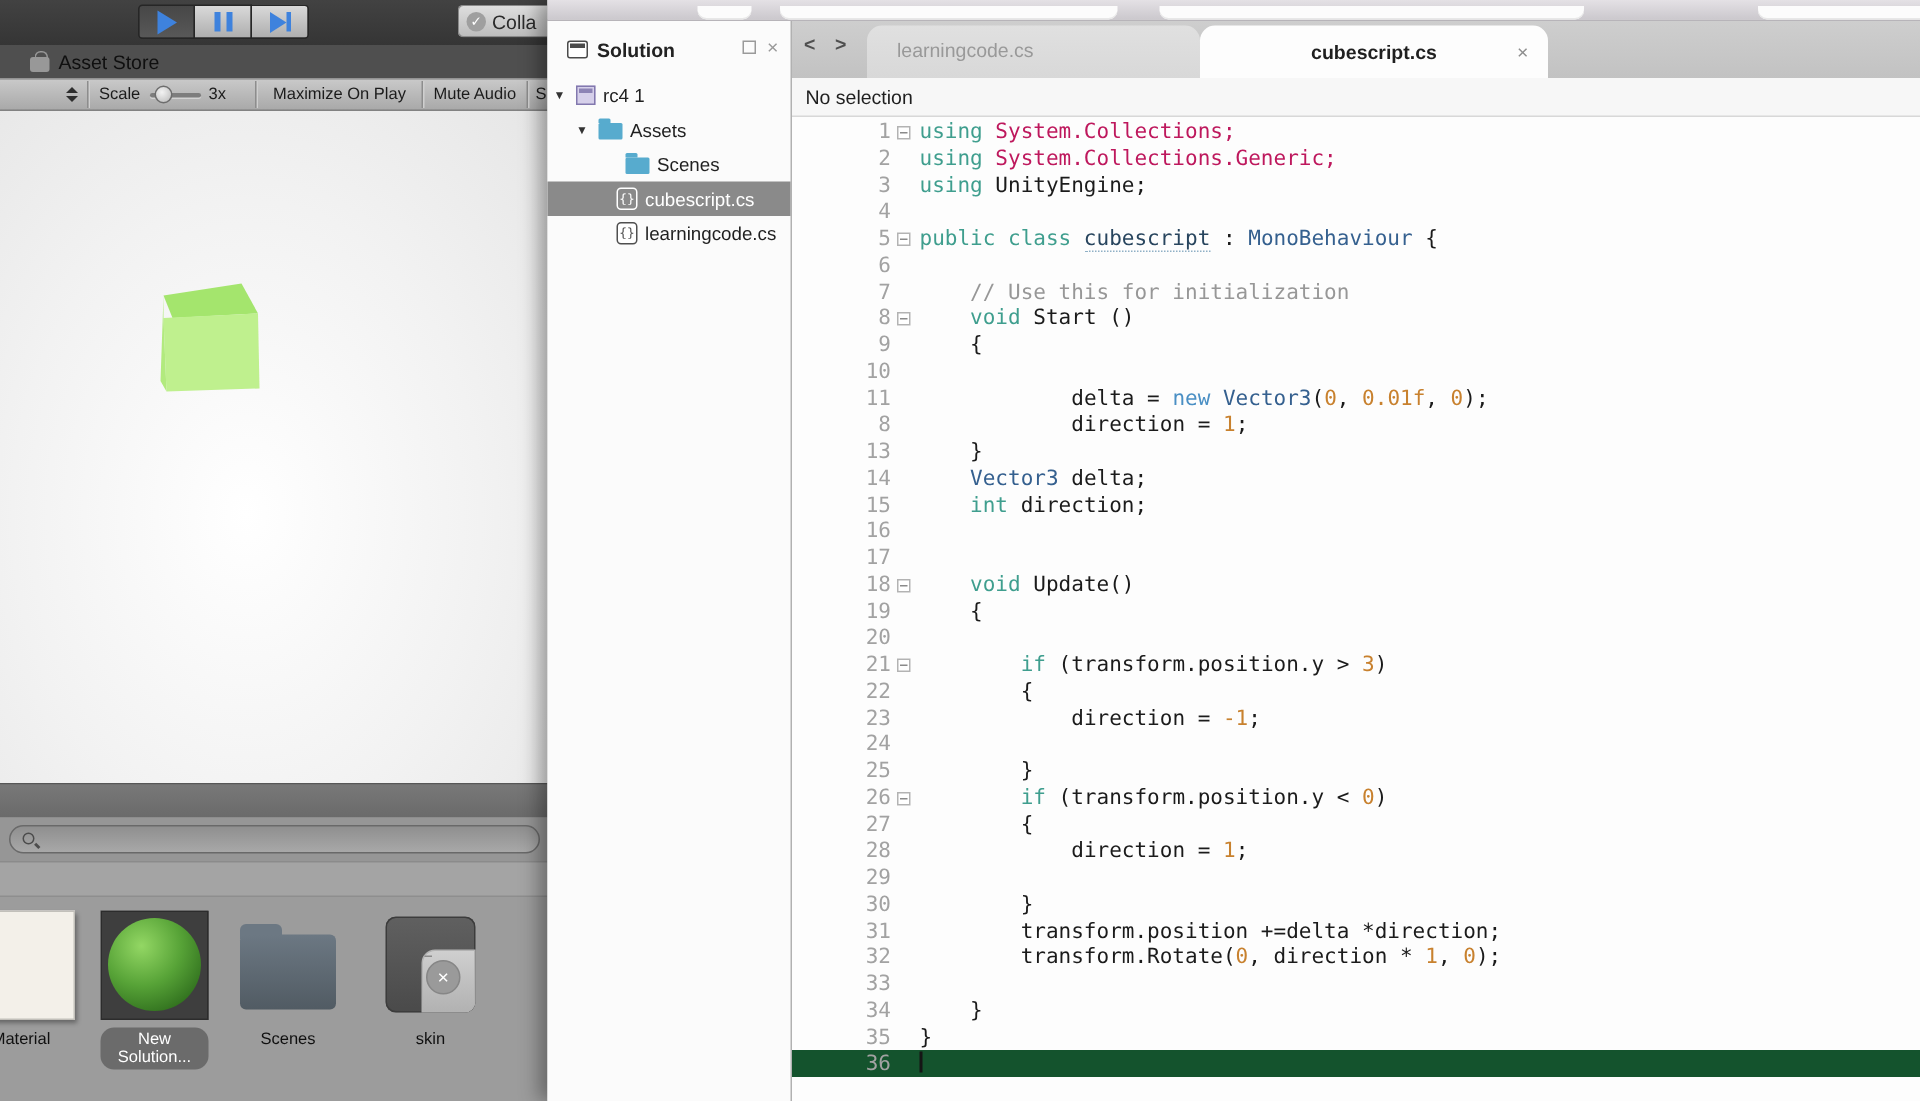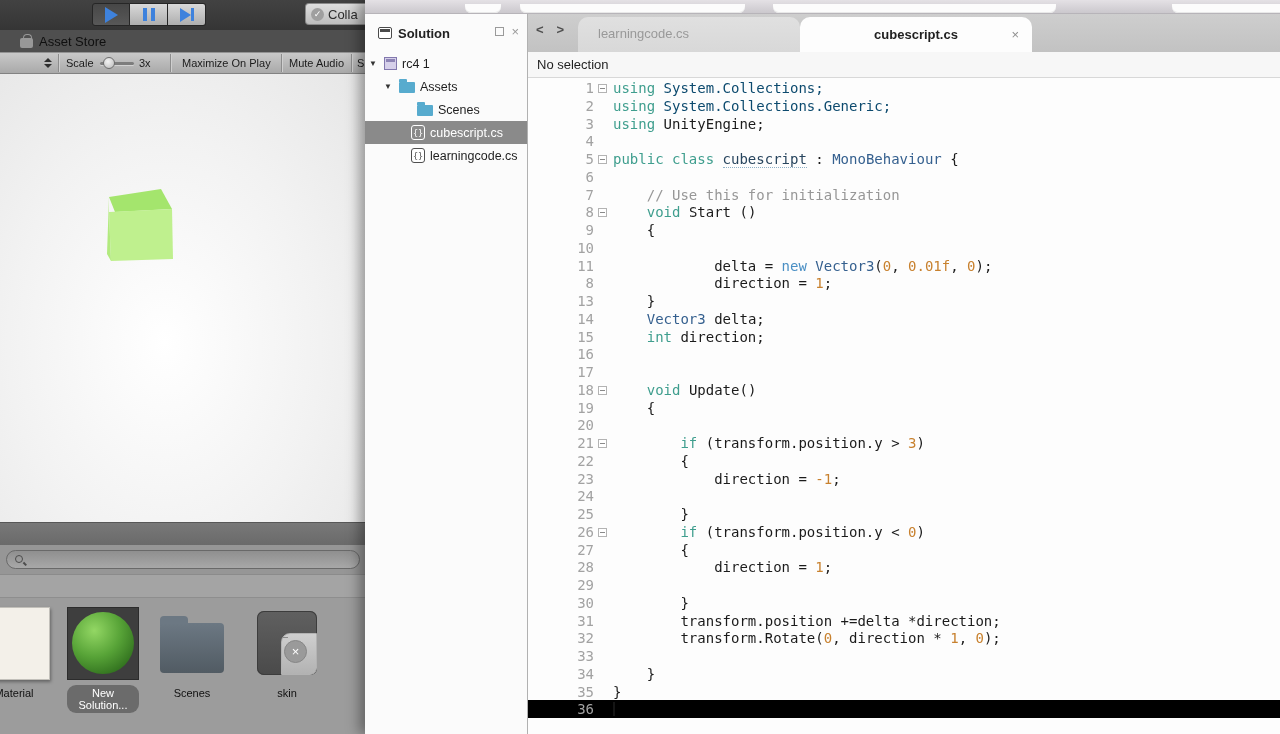--- a/index.html
+++ b/index.html
@@ -99,30 +99,30 @@
   .editor { position:absolute; left:163px; top:14px; width:752px; height:720px; }
   .tabbar { position:absolute; left:0; top:0; width:752px; height:38px; background:linear-gradient(#cecece,#c2c2c2); }
   .navbtns { position:absolute; left:8px; top:8px; font-size:13px; color:#4f4f4f; display:flex; gap:13px; font-weight:bold; }
   .tab { position:absolute; top:3px; height:35px; border-radius:10px 10px 0 0; font-size:13px; }
   .tab-inactive { left:50px; width:222px; background:linear-gradient(#e0e0e0,#d8d8d8); color:#999; line-height:34px; padding-left:20px; }
   .tab-active { left:272px; width:232px; background:#fdfdfd; color:#1f1f1f; font-weight:bold; text-align:center; line-height:35px; }
   .tab-close { position:absolute; right:13px; top:0; color:#8e8e8e; font-weight:normal; font-size:13px; }
   .crumbbar { position:absolute; left:0; top:38px; width:752px; height:26px; background:#f7f7f7; border-bottom:1px solid #d8d8d8; font-size:13px; color:#1f1f1f; line-height:25px; padding-left:9px; }
   .codearea { position:absolute; left:0; top:64px; width:752px; height:656px; background:#fdfdfd; font-family:"DejaVu Sans Mono",monospace; font-size:14px; padding-top:1px; }
   .cl { height:17.75px; position:relative; }
-  .cl.cur { background:#000000; }
+  .cl.cur { background:#14532d; }
   .ln { position:absolute; left:0; top:1px; width:66px; text-align:right; color:#a2a2a2; }
   .fold { position:absolute; left:70px; top:5px; width:9px; height:9px; border:1px solid #b3b3b3; background:#fff; }
   .fold::before { content:""; position:absolute; left:1px; top:3px; width:5px; height:1px; background:#8a8a8a; }
   .ct { position:absolute; left:85px; top:1px; white-space:pre; }
   .tk-kw  { color:#3f9e8e; }
   .tk-kw2 { color:#4a8fc4; }
   .tk-typ { color:#35608f; }
   .tk-num { color:#c8812e; }
-  .tk-dim { color:#0c4a6e;margin-top:21px; }
+  .tk-dim { color:#be185d;margin-top:21px; }
   .tk-com { color:#979797; }
   .tk-pl  { color:#1b1b1b; }
   .tk-cls { color:#28455e; border-bottom:1px dotted #8fb0c6; }
   .caret-bar { display:inline-block; width:2px; height:14px; background:#151515; vertical-align:-2px; }
 </style>
 </head>
 <body>
 
 <div class="unity">
   <div class="u-topbar">

